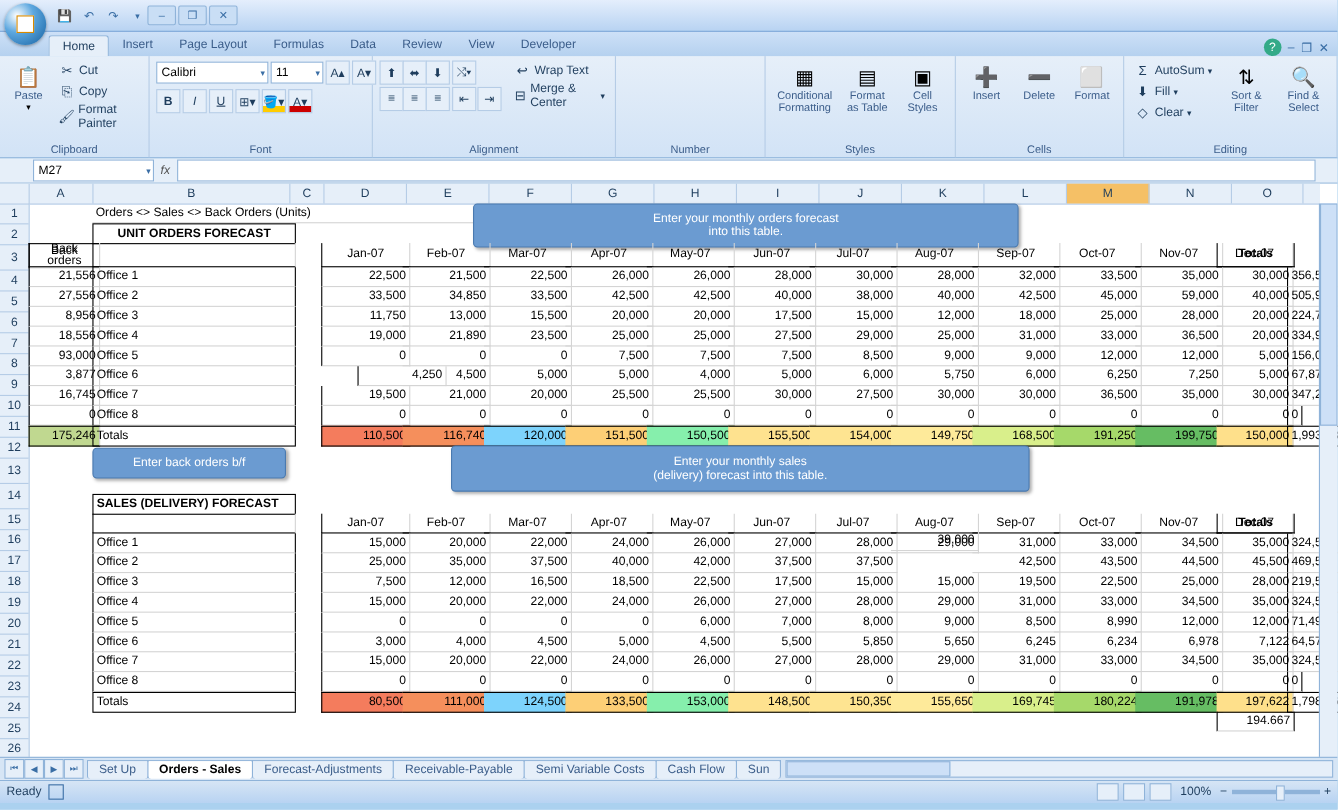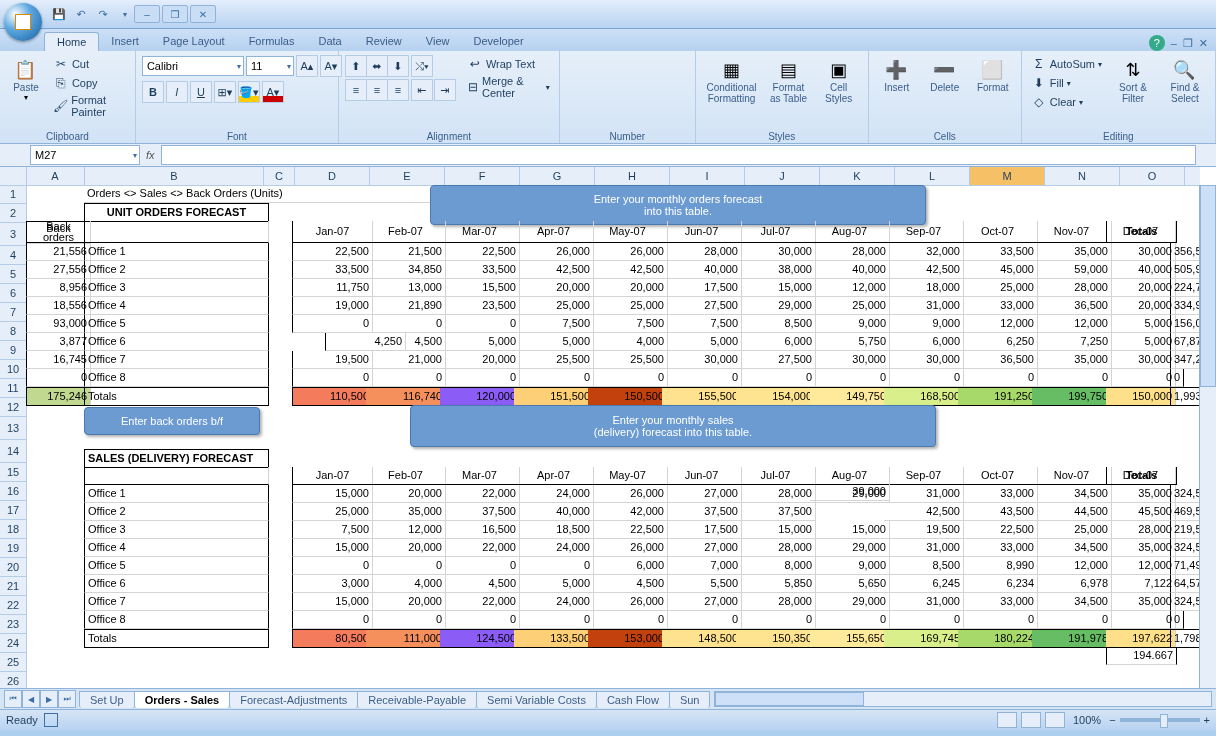--- a/index.html
+++ b/index.html
@@ -48,23 +48,23 @@
 .cell.c{text-align:center}
 .cell.b{font-weight:bold}
 .bord-t{border-top:1px solid #000!important}
 .bord-b{border-bottom:1px solid #000!important}
 .bord-l{border-left:1px solid #000!important}
 .bord-r{border-right:1px solid #000!important}
 .callout{background:#6b9bd1;color:#fff;border:1px solid #4a7ab0;border-radius:4px;box-shadow:2px 2px 3px rgba(0,0,0,.3);display:flex;flex-direction:column;align-items:center;justify-content:center;text-align:center;font-size:11px;padding:2px}
 .green-cell{background:#c0d890}
 .hl-c1{background:#f47c5d}
 .hl-c2{background:#f58f5c}
-.hl-c3{background:#8b5cf6}
+.hl-c3{background:#7dd3fc}
 .hl-c4{background:#fdcf76}
-.hl-c5{background:#c2410c}
+.hl-c5{background:#86efac}
 .hl-c6{background:#fee28f}
 .hl-c7{background:#fee491}
 .hl-c8{background:#feea9a}
 .hl-c9{background:#d9ef8b}
 .hl-c10{background:#a6d96a}
 .hl-c11{background:#66bd63}
 .hl-c12{background:#fee08b}
 .sheet-tabs{position:absolute;bottom:0;left:0;right:0;height:20px;background:#d6e5f5;display:flex;align-items:center;border-top:1px solid #8fb3d9}
 .nav-arrows{display:flex;gap:0;margin-left:4px}
 .nav-arrows span{width:16px;height:16px;border:1px solid #8fb3d9;background:#e6eff9;display:flex;align-items:center;justify-content:center;font-size:8px;color:#3a6ea5}

